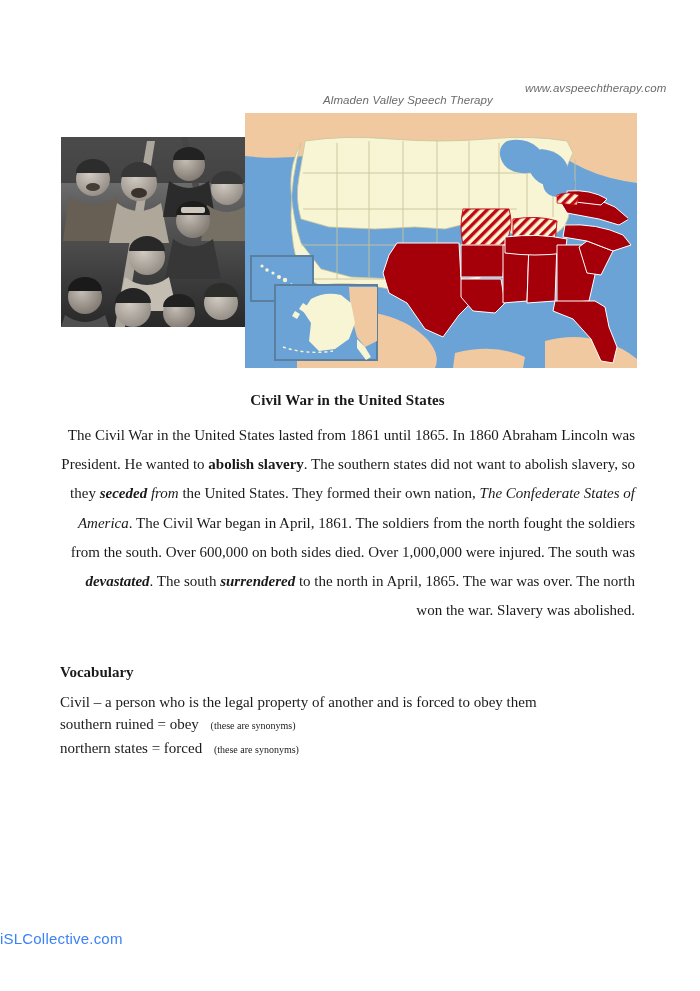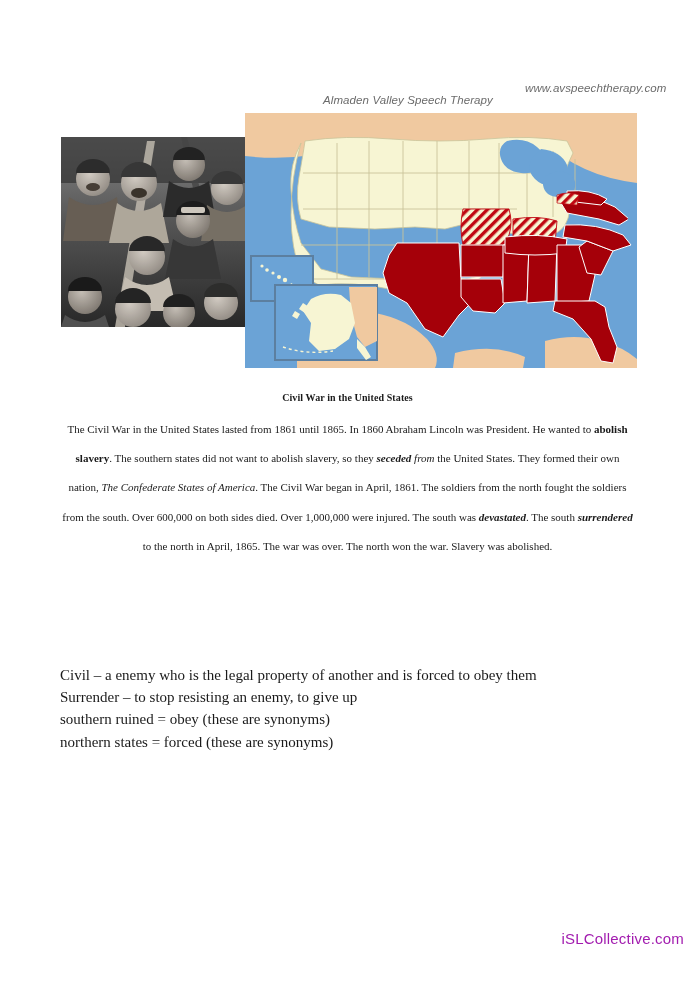--- a/index.html
+++ b/index.html
@@ -79,28 +79,28 @@
   
   .article {
     position: absolute;
     left: 60px;
     top: 392px;
     width: 575px;
   }
   .doc-title {
     text-align: center;
     font-weight: bold;
-    font-size: 10px;
+    font-size: 15px;
     margin: 0 0 12px 0;
     letter-spacing: .1px;
   }
   .body-text {
-    font-size: 11px;
+    font-size: 15px;
     line-height: 29.2px;
-    text-align: center;
+    text-align: right;
     margin: 0;
     white-space: normal;
   }
   .body-text b { font-weight: bold; }
   .body-text i { font-style: italic; }
   .body-text .bi { font-weight: bold; font-style: italic; }
 
   
   .vocab {
     position: absolute;
@@ -117,33 +117,34 @@
     list-style: none;
     margin: 0;
     padding: 0;
   }
   .vocab-list li {
     font-size: 15px;
     line-height: 22.2px;
     white-space: nowrap;
   }
   .vocab-list li .note {
-    font-size: 15px;
+    font-size: 10px;
+    margin-left: 8px;
   }
 
   
   .footer {
     position: absolute;
     left: 0;
     top: 930px;
     width: 684px;
-    text-align: right;
+    text-align: left;
     font-family: "Liberation Sans", sans-serif;
     font-size: 15px;
-    color: #a21caf;
+    color: #3b82f6;
     letter-spacing: .2px;
   }
 </style>
 </head>
 <body>
 
 <div class="header">
   <span class="org">Almaden Valley Speech Therapy</span>
   <span class="site">www.avspeechtherapy.com</span>
 </div>
@@ -330,21 +331,21 @@
     </svg>
   </div>
 </div>
 
 <div class="article">
   <h1 class="doc-title">Civil War in the United States</h1>
   <p class="body-text"><span>The Civil War in the United States lasted from 1861 until 1865.  In 1860 Abraham Lincoln was President.  He wanted to </span><b>abolish slavery</b><span>.  The southern states did not want to abolish slavery, so they </span><span class="bi">seceded </span><i>from</i><span> the United States.  They formed their own nation, </span><i>The Confederate States of America</i><span>.  The Civil War began in April, 1861.  The soldiers from the north fought the soldiers from the south.  Over 600,000 on both sides died.  Over 1,000,000 were injured.  The south was </span><span class="bi">devastated</span><span>.  The south </span><span class="bi">surrendered</span><span> to the north in April, 1865.  The war was over.  The north won the war.  Slavery was abolished.</span></p>
 </div>
 
 <div class="vocab">
+  <h2 class="vocab-title">Vocabulary</h2>
   <ul class="vocab-list">
-      <li><span>Civil</span><span> – a enemy who is the legal property of another and is forced to obey them</span></li>
-      <li><span>Surrender</span><span> – to stop resisting an enemy, to give up</span></li>
+      <li><span>Civil</span><span> – a person who is the legal property of another and is forced to obey them</span></li>
       <li><span>southern ruined</span><span> = obey </span><span class="note">(these are synonyms)</span></li>
       <li><span>northern states</span><span> = forced </span><span class="note">(these are synonyms)</span></li>
     </ul>
 </div>
 
 <div class="footer">iSLCollective.com</div>
 
 </body></html>

